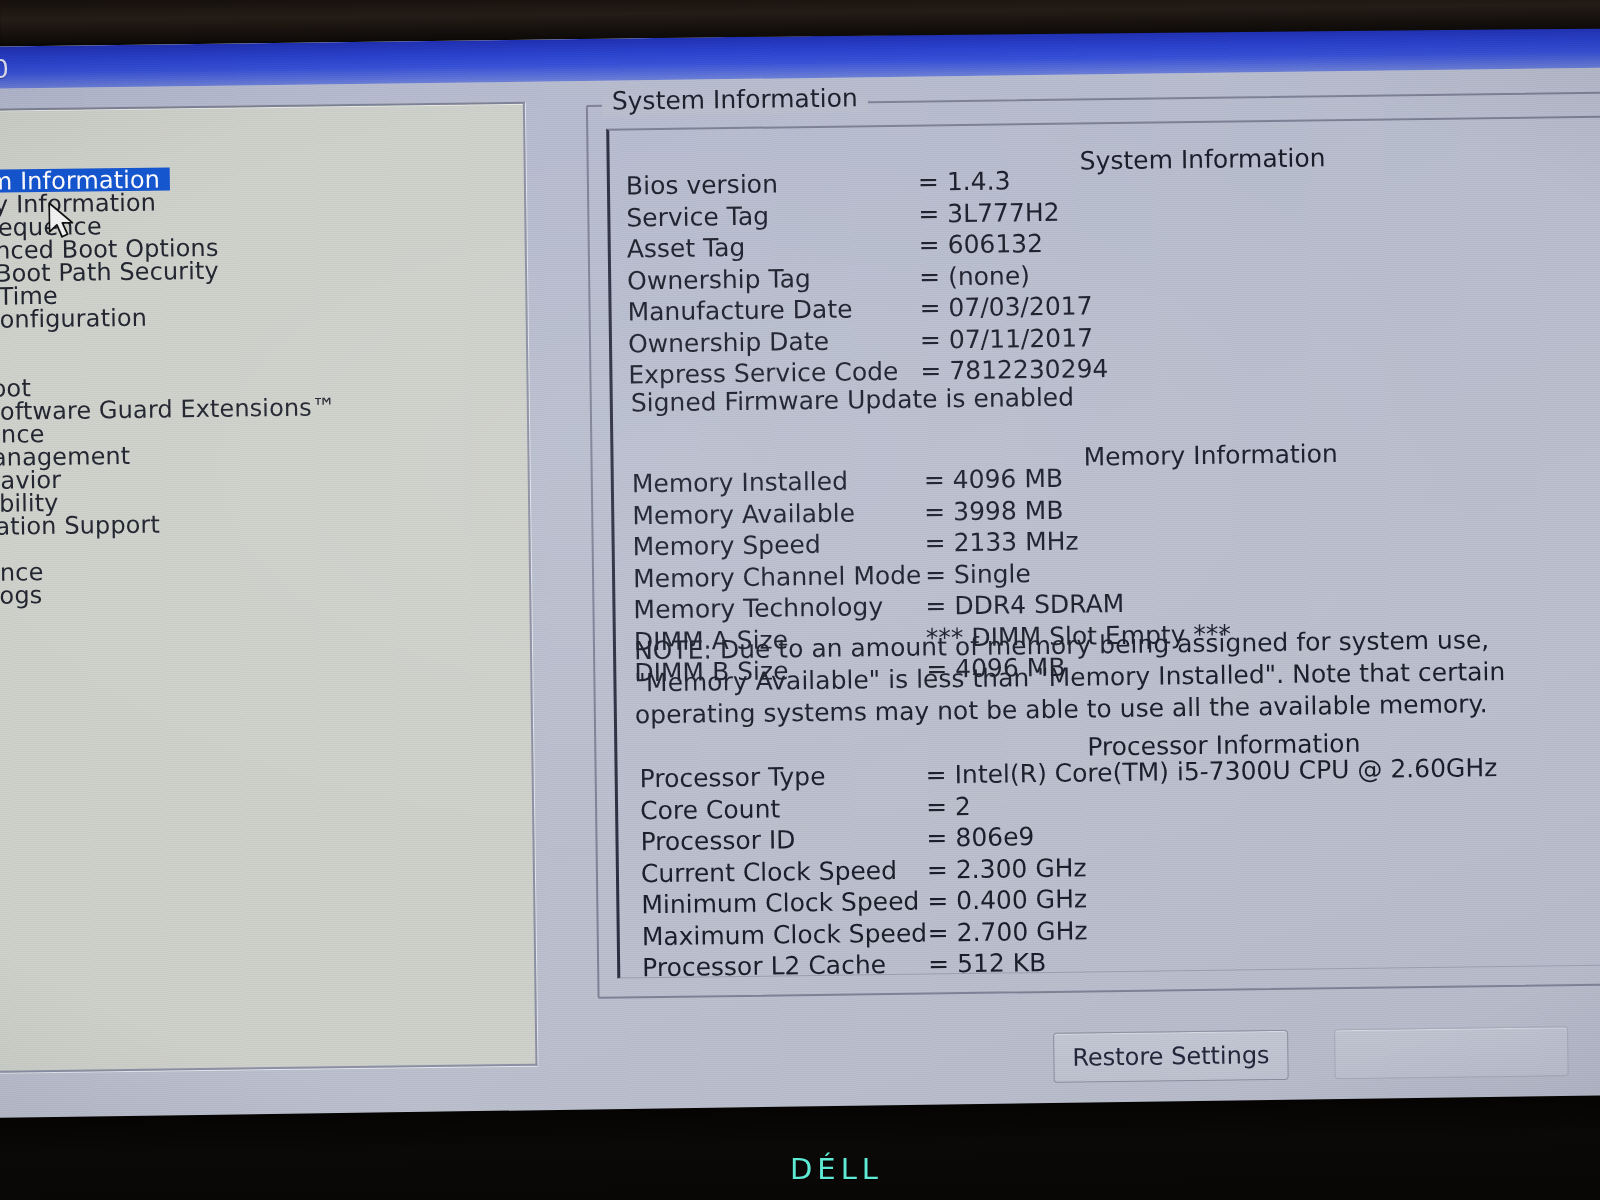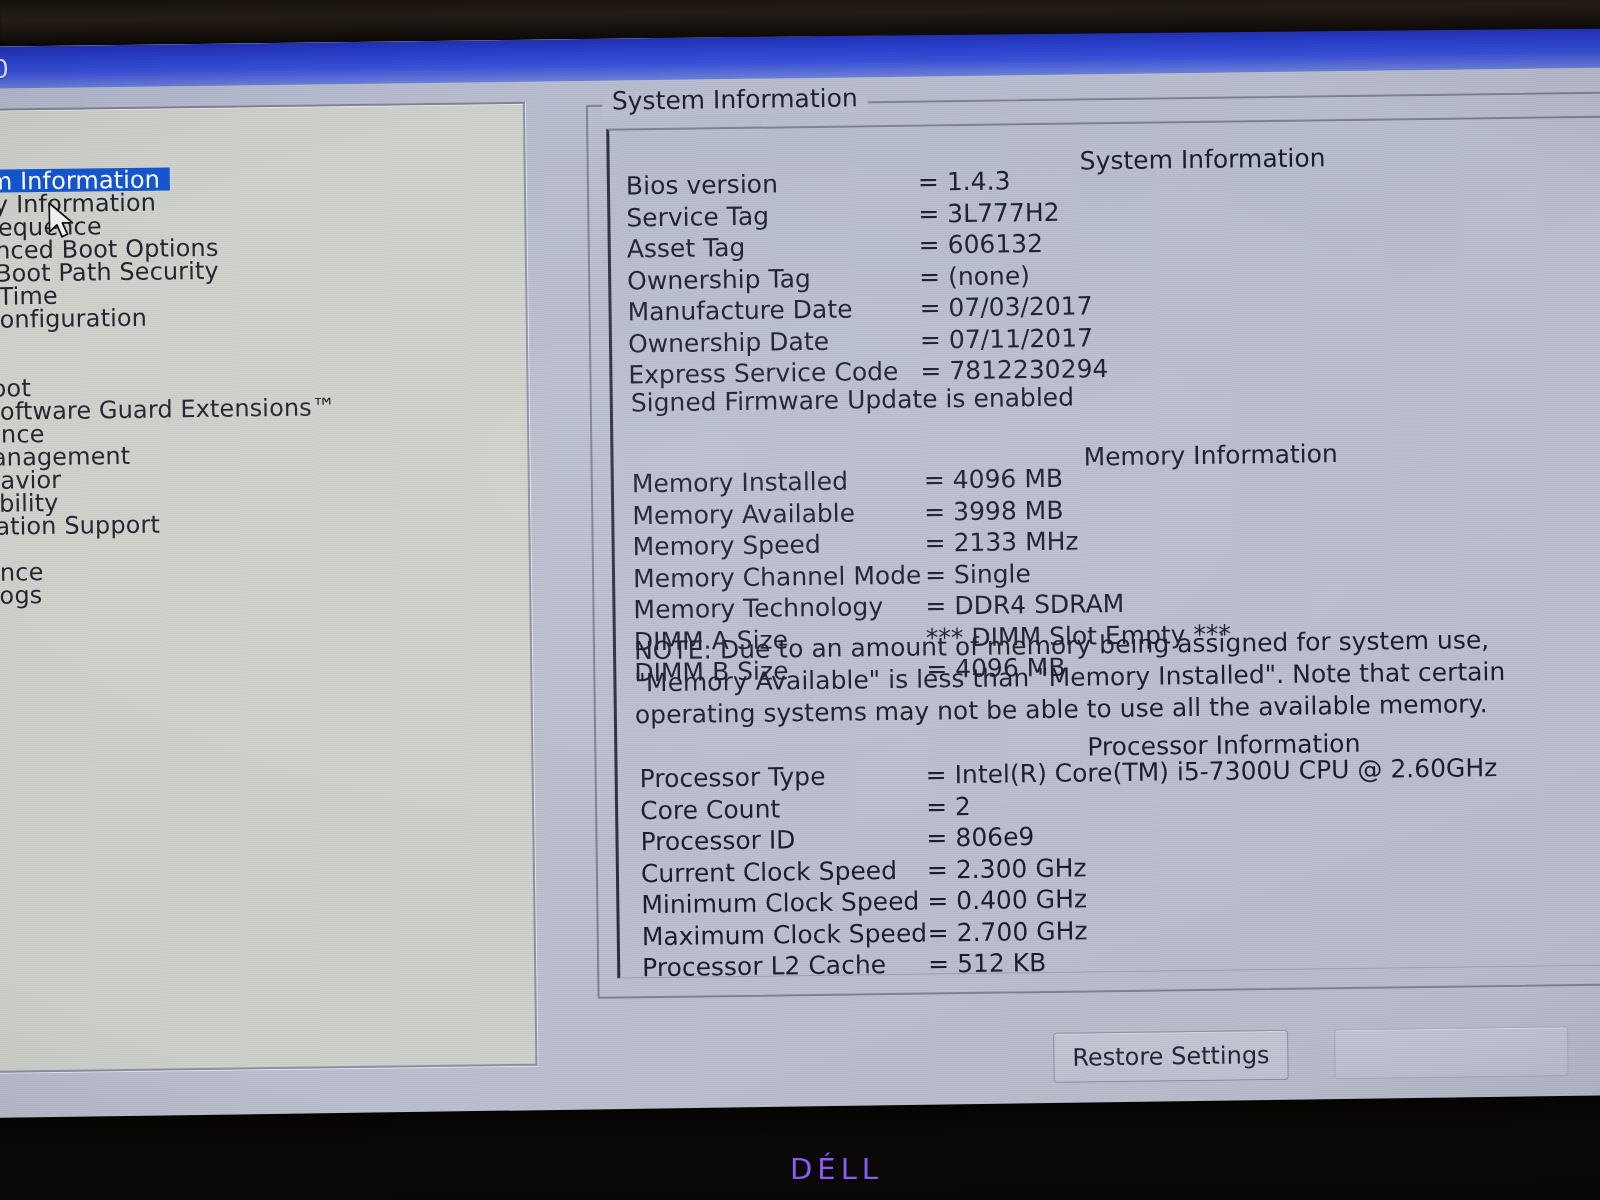--- a/index.html
+++ b/index.html
@@ -38,21 +38,21 @@
     z-index: 40;
     transform: rotate(-0.8deg);
     transform-origin: 0 0;
   }
   .dell-logo {
     position: absolute;
     left: 790px; top: 1152px;
     font-family: "DejaVu Sans", sans-serif;
     font-size: 29px;
     letter-spacing: 5px;
-    color: #8b5cf6;
+    color: #5eead4;
     text-shadow: 0 1px 1px #000;
     z-index: 41;
     user-select: none;
   }
 
   
   #screen {
     position: absolute;
     left: -60px;
     top: 36px;

